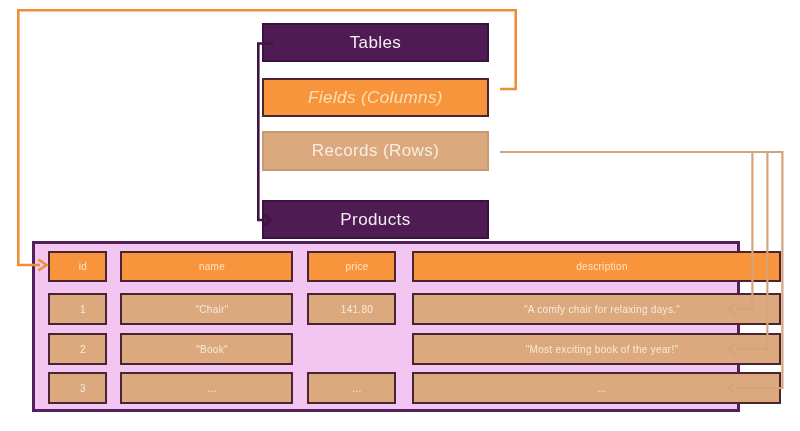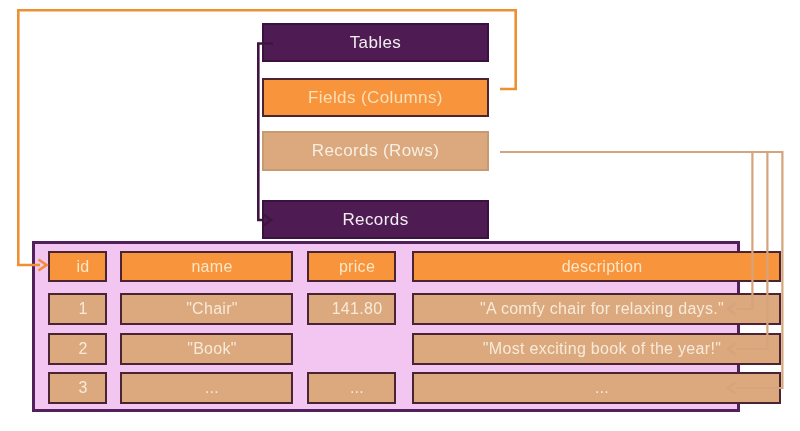--- a/index.html
+++ b/index.html
@@ -7,31 +7,31 @@
     position:relative;width:800px;height:431px;overflow:hidden;
     font-family:"Liberation Sans","DejaVu Sans",sans-serif;
     background:#ffffff;
   }
   .lbox{
     position:absolute;left:262px;width:227px;height:39px;
     box-sizing:border-box;display:flex;align-items:center;justify-content:center;
     font-size:17px;letter-spacing:.4px;z-index:2;
   }
   .lbox.purple{background:#4E1C52;border:2px solid #3A1140;color:#F2EDF2;}
-  .lbox.orange{background:#F8943B;border:2px solid #4A2433;color:#FAE0B8;}
+  .lbox.orange{background:#F8943B;border:2px solid #4A2433;color:#FAE0B8;font-style:italic;}
   .lbox.tan{background:#DCA87D;border:2px solid #C79B72;color:#F6EFE3;}
 
   .tcontainer{
     position:absolute;left:32px;top:241px;width:708px;height:171px;
     box-sizing:border-box;background:#F2C6F1;border:3px solid #52205A;z-index:1;
   }
   .cell{
     position:absolute;box-sizing:border-box;z-index:2;
     display:flex;align-items:center;justify-content:center;
-    font-size:16px;letter-spacing:.3px;white-space:nowrap;padding-left:11px;
+    font-size:10px;letter-spacing:.3px;white-space:nowrap;padding-left:11px;
   }
   .hdr{background:#F8943B;border:2px solid #4A2433;color:#FAE7C8;}
   .rec{background:#DCA87D;border:2px solid #4A2433;color:#F6EBDA;}
 
   
   .c-id{left:48px;width:59px;}
   .c-name{left:120px;width:173px;}
   .c-price{left:307px;width:89px;}
   .c-desc{left:412px;width:369px;}
   
@@ -53,21 +53,21 @@
   <div class="lbox purple" style="top:23px;">
     <span>Tables</span>
   </div>
   <div class="lbox orange" style="top:78px;">
     <span>Fields (Columns)</span>
   </div>
   <div class="lbox tan" style="top:131px;height:40px;">
     <span>Records (Rows)</span>
   </div>
   <div class="lbox purple" style="top:200px;">
-    <span>Records</span>
+    <span>Products</span>
   </div>
 
   <div class="tcontainer"></div>
 
   <div class="cell hdr r-h c-id">id</div>
   <div class="cell hdr r-h c-price">price</div>
   <div class="cell hdr r-h c-name">name</div>
   <div class="cell hdr r-h c-desc">description</div>
 
   <div class="cell rec r-1 c-id">1</div>

